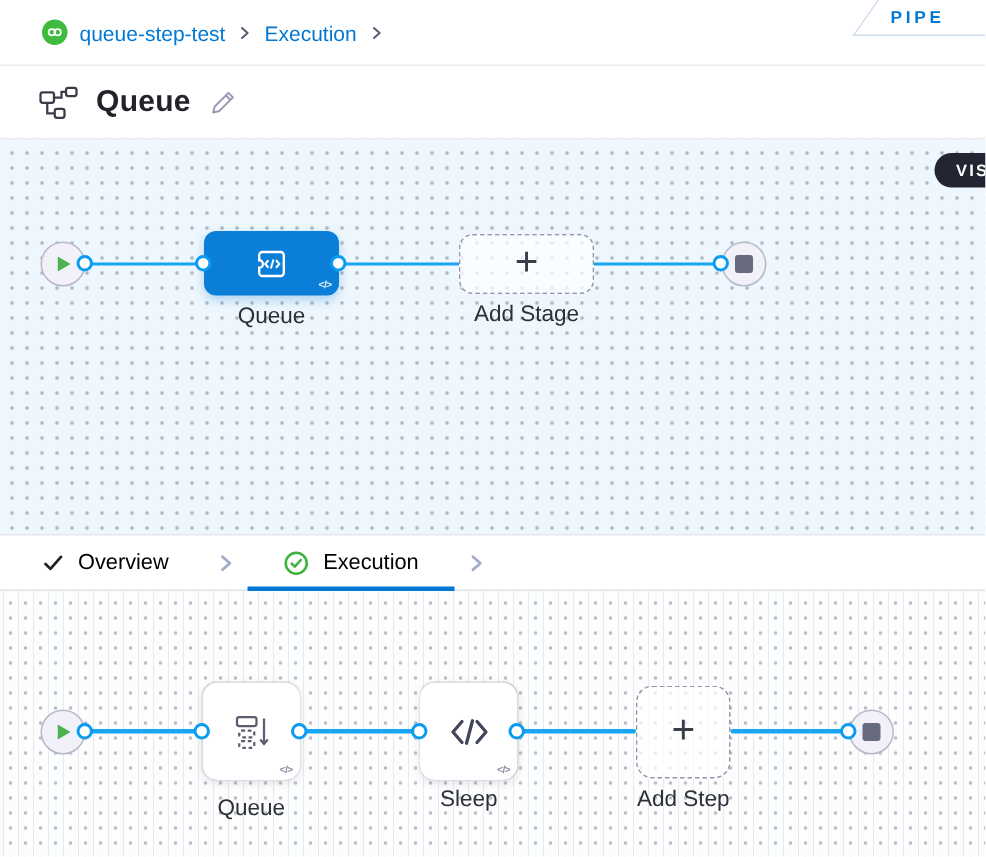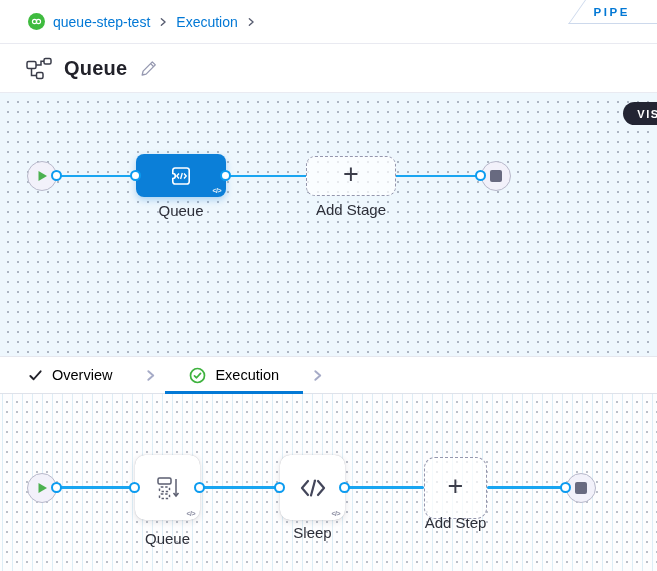--- a/index.html
+++ b/index.html
@@ -233,21 +233,21 @@
       </svg>
       <span class="corner-code">&lt;/&gt;</span>
     </div>
     <div class="connector" style="left:274px; top:88px;"></div>
     <div class="connector" style="left:339px; top:88px;"></div>
     <div class="node-label" style="left:280px; top:130px; width:65px;">Sleep</div>
 
     <div class="add-box add-step">
       <span class="plus">+</span>
     </div>
-    <div class="node-label" style="left:413px; top:120px; width:85px;">Add Step</div>
+    <div class="node-label" style="left:413px; top:130px; width:85px;">Add Step</div>
 
     <div class="node-circle" style="left:566px; top:79px;">
       <span class="end-square"></span>
     </div>
     <div class="connector" style="left:560px; top:88px;"></div>
   </div>
 
 </div>
 
 </body></html>

